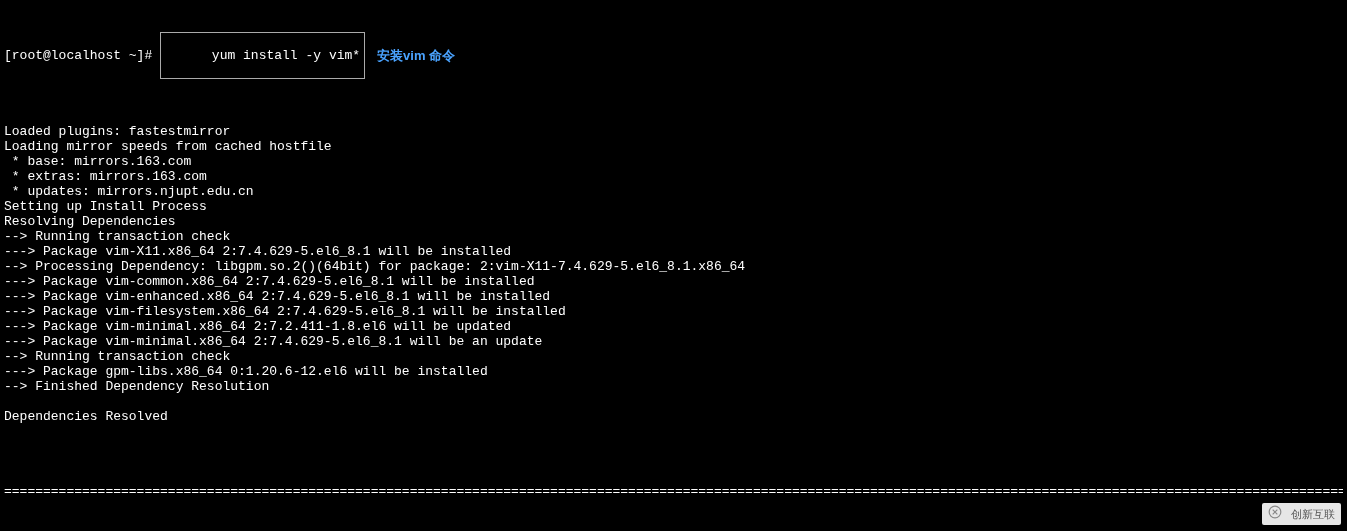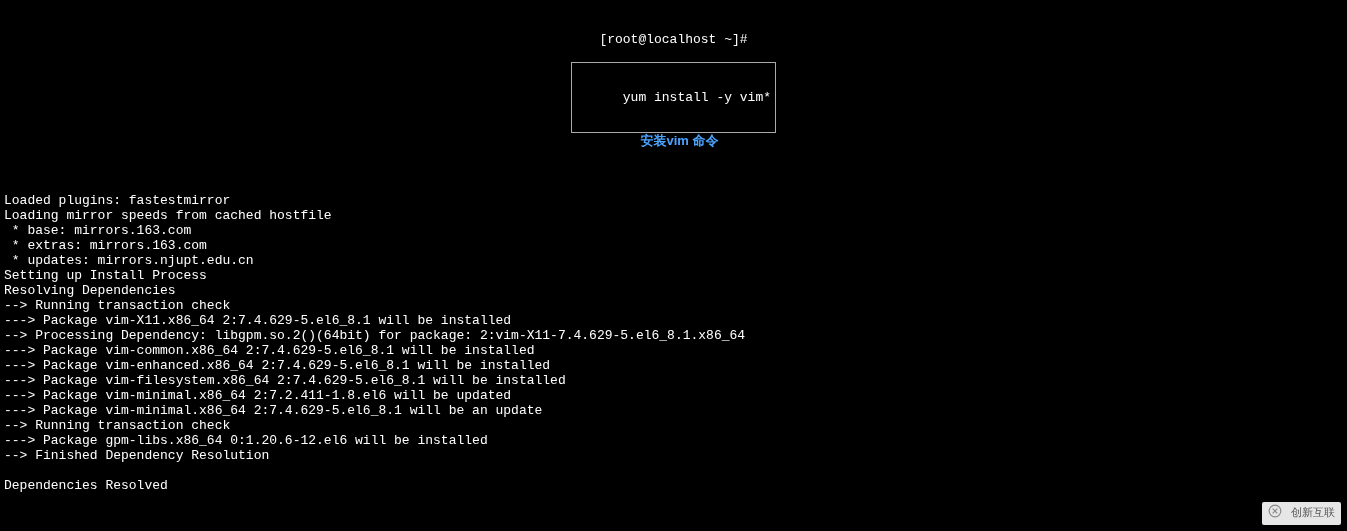--- a/index.html
+++ b/index.html
@@ -15,25 +15,24 @@
     overflow: hidden;
     position: relative;
   }
   .terminal {
     padding: 2px 4px;
     white-space: pre;
   }
   .prompt-line {
     display: flex;
     align-items: center;
-    flex-direction: column;
   }
   .box {
     border: 1px solid #aaa;
-    padding: 12px 4px;
+    padding: 0 4px;
     display: inline-block;
   }
   .annotation {
     color: #4aa3ff;
     font-weight: bold;
     margin-left: 12px;
     font-family: sans-serif;
     font-size: 13px;
   }
   .hr {
@@ -49,21 +48,21 @@
   .col-arch { width: 280px; }
   .col-ver  { width: 400px; }
   .col-repo { width: 210px; }
   .col-size { flex: 1; text-align: right; padding-right: 10px; }
   .watermark {
     position: absolute;
     right: 6px;
     bottom: 6px;
     background: rgba(255,255,255,0.9);
     color: #555;
-    font-family: Liberation Mono, monospace;
+    font-family: Liberation Sans, sans-serif;
     font-size: 11px;
     padding: 2px 6px;
     border-radius: 2px;
     display: flex;
     align-items: center;
     gap: 9px;
   }
   .watermark svg { width: 14px; height: 14px; }
 </style>
 </head>

